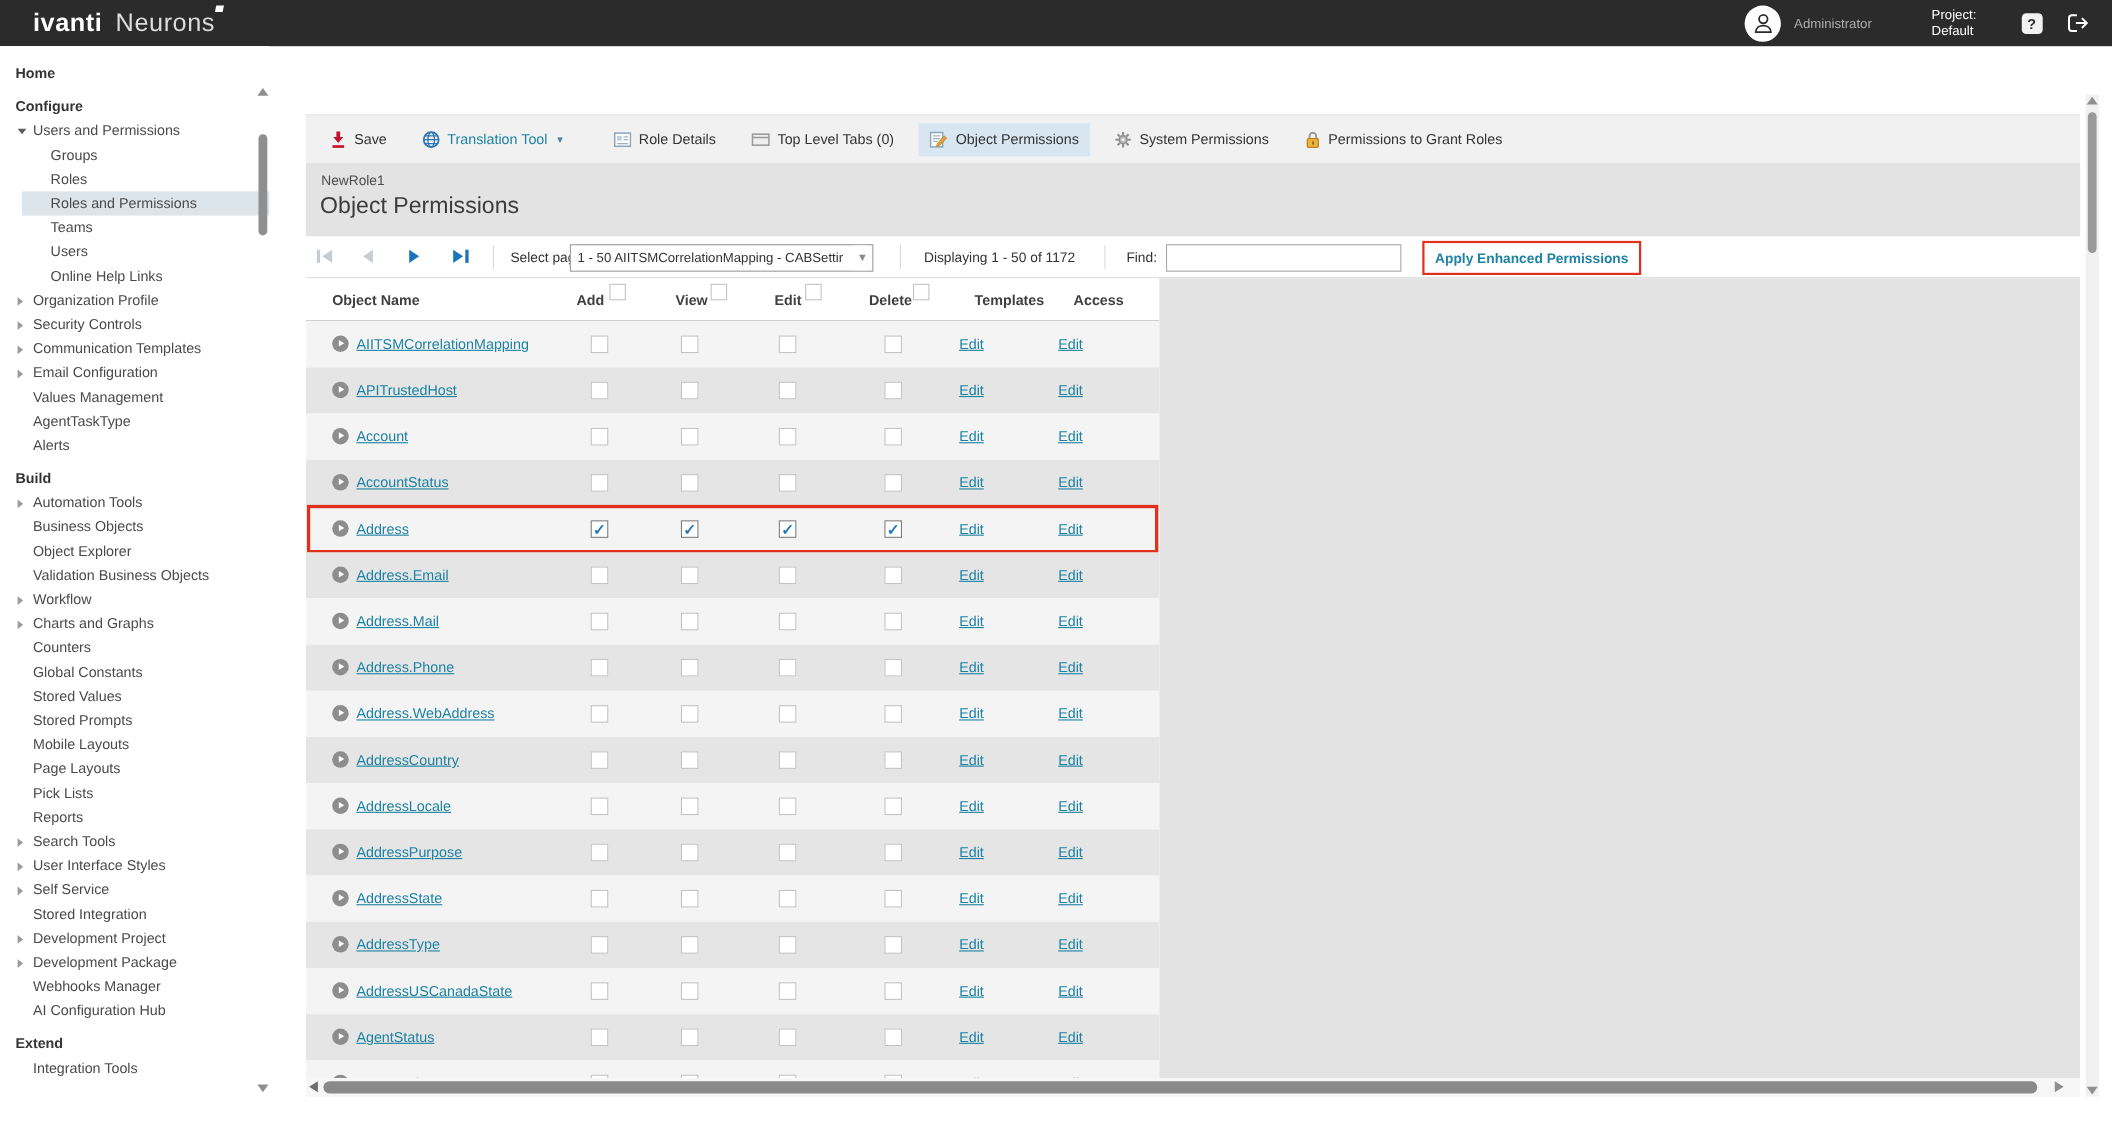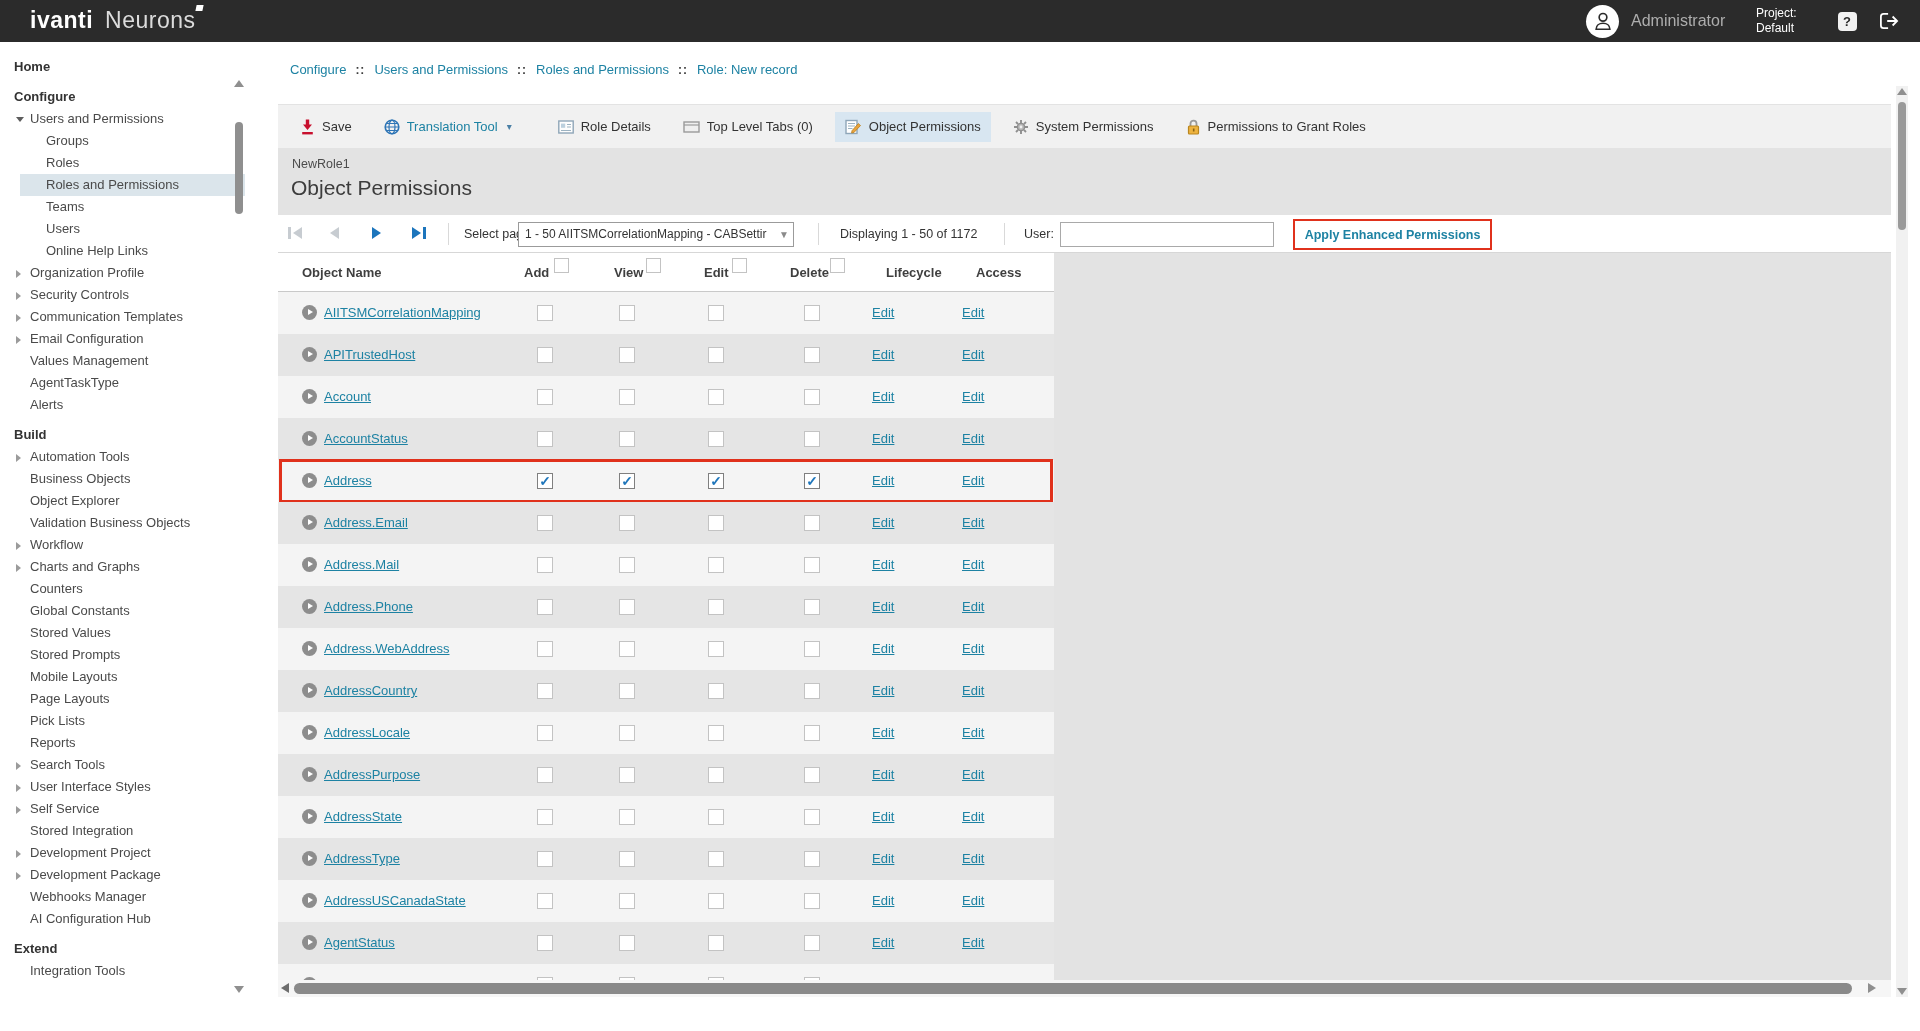--- a/index.html
+++ b/index.html
@@ -7,21 +7,21 @@
   .screen { position:relative; width:1920px; height:1031px; background:#fff; }
 
   
   .topbar { position:absolute; left:0; top:0; width:1920px; height:42px; background:#2b2b2b; }
   .brand { position:absolute; left:30px; top:7px; color:#fff; font-size:23px; white-space:nowrap; }
   .brand b { font-weight:700; letter-spacing:.5px; position:relative; }
   .brand .flag { position:absolute; top:-2px; right:-7px; width:7px; height:6px; background:#fff; transform:skewX(-12deg); }
   .brand .lite { font-weight:400; color:#dcdcdc; margin-left:12px; letter-spacing:.5px; }
   .topbar-right { position:absolute; right:0; top:0; height:42px; display:flex; align-items:center; }
   .avatar { width:33px; height:33px; border-radius:50%; background:#fff; display:flex; align-items:center; justify-content:center; }
-  .tb-user { color:#adadad; font-size:16px; margin-left:12px; width:95px; }
+  .tb-user { color:#adadad; font-size:12px; margin-left:12px; width:95px; }
   .tb-project { color:#fff; font-size:12px; line-height:15px; margin-left:30px; width:80px; }
   .tb-ico { width:22px; height:22px; display:flex; align-items:center; justify-content:center; margin-right:20px; }
   .help-box { width:19px; height:19px; background:#f2f2f2; border-radius:4px; color:#2b2b2b; font-weight:700; font-size:13px; display:flex; align-items:center; justify-content:center; }
 
   
   .sidebar { position:absolute; left:0; top:42px; width:245px; height:963px; background:#fff; overflow:hidden; }
   .sidebar-head { position:relative; height:38px; }
   .sb-title { position:absolute; left:13px; top:6px; font-size:21px; color:#2f2f2f; letter-spacing:.5px; }
   .sb-icons { position:absolute; right:18px; top:10px; display:flex; gap:14px; align-items:center; }
   .sb-items { padding-top:6px; }
@@ -184,21 +184,20 @@
         <div class="sb-item"><span>Integration Tools</span></div>
       </div>
   </nav>
 
   <div class="sb-scroll">
     <span class="scroll-arrow arrow-up" style="top:0"></span>
     <span class="thumb"></span>
     <span class="scroll-arrow arrow-down" style="bottom:12px"></span>
   </div>
 
-  <div class="breadcrumb" id="breadcrumbBar"><span class="crumb">Configure</span><span class="crumb-sep">::</span><span class="crumb">Users and Permissions</span><span class="crumb-sep">::</span><span class="crumb">Roles and Permissions</span><span class="crumb-sep">::</span><span class="crumb">Role: New record</span></div>
 
   <main class="panel">
 
     <div class="toolbar">
       <span class="tbtn">
         <svg width="15" height="16" viewBox="0 0 15 16">
           <polygon points="7.5,11 3,5.5 5.8,5.5 5.8,0.5 9.2,0.5 9.2,5.5 12,5.5" fill="#c8102e"></polygon>
           <rect x="2.2" y="13" width="10.6" height="2.4" fill="#c8102e"></rect>
         </svg>
         <span>Save</span>
@@ -277,40 +276,40 @@
         </span>
       <span class="pg-div" style="left:170px"></span>
       <span class="pg-label" style="left:162px;left:186px">Select page</span>
       <span class="pg-select">
         <span>1 - 50 AIITSMCorrelationMapping - CABSettir</span>
         <span class="dd">▼</span>
       </span>
       <span class="pg-div" style="left:540px"></span>
       <span class="pg-label" style="left:562px">Displaying 1 - 50 of 1172</span>
       <span class="pg-div" style="left:726px"></span>
-      <span class="pg-label" style="left:746px">User:</span>
+      <span class="pg-label" style="left:746px">Find:</span>
       <input class="pg-find" type="text" value="" style="">
       <span class="apply-box">
         <span class="apply-link">Apply Enhanced Permissions</span>
       </span>
     </div>
 
     <div class="gridwrap">
       <div class="grid">
         <div class="ghead">
           <span class="hcell" style="left:24px">Object Name</span>
           <span class="hcell" style="left:246px">Add</span>
           <span class="hcb" style="left:276px"></span>
           <span class="hcell" style="left:336px">View</span>
           <span class="hcb" style="left:368px"></span>
           <span class="hcell" style="left:426px">Edit</span>
           <span class="hcb" style="left:454px"></span>
           <span class="hcell" style="left:512px">Delete</span>
           <span class="hcb" style="left:552px"></span>
-          <span class="hcell" style="left:608px">Lifecycle</span>
+          <span class="hcell" style="left:608px">Templates</span>
           <span class="hcell" style="left:698px">Access</span>
         </div>
         <div id="gridRows">
             <div class="grow alt">
               <span class="expander"></span>
               <span class="oname">AIITSMCorrelationMapping</span>
               <span class="rcb" style="left: 259px;"></span>
               <span class="rcb" style="left: 341px;"></span>
               <span class="rcb" style="left: 430px;"></span>
               <span class="rcb" style="left: 526px;"></span>

